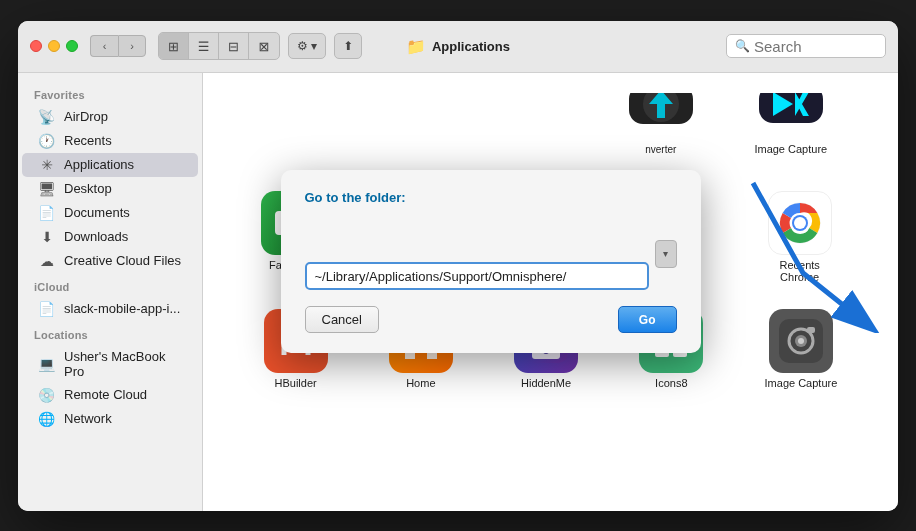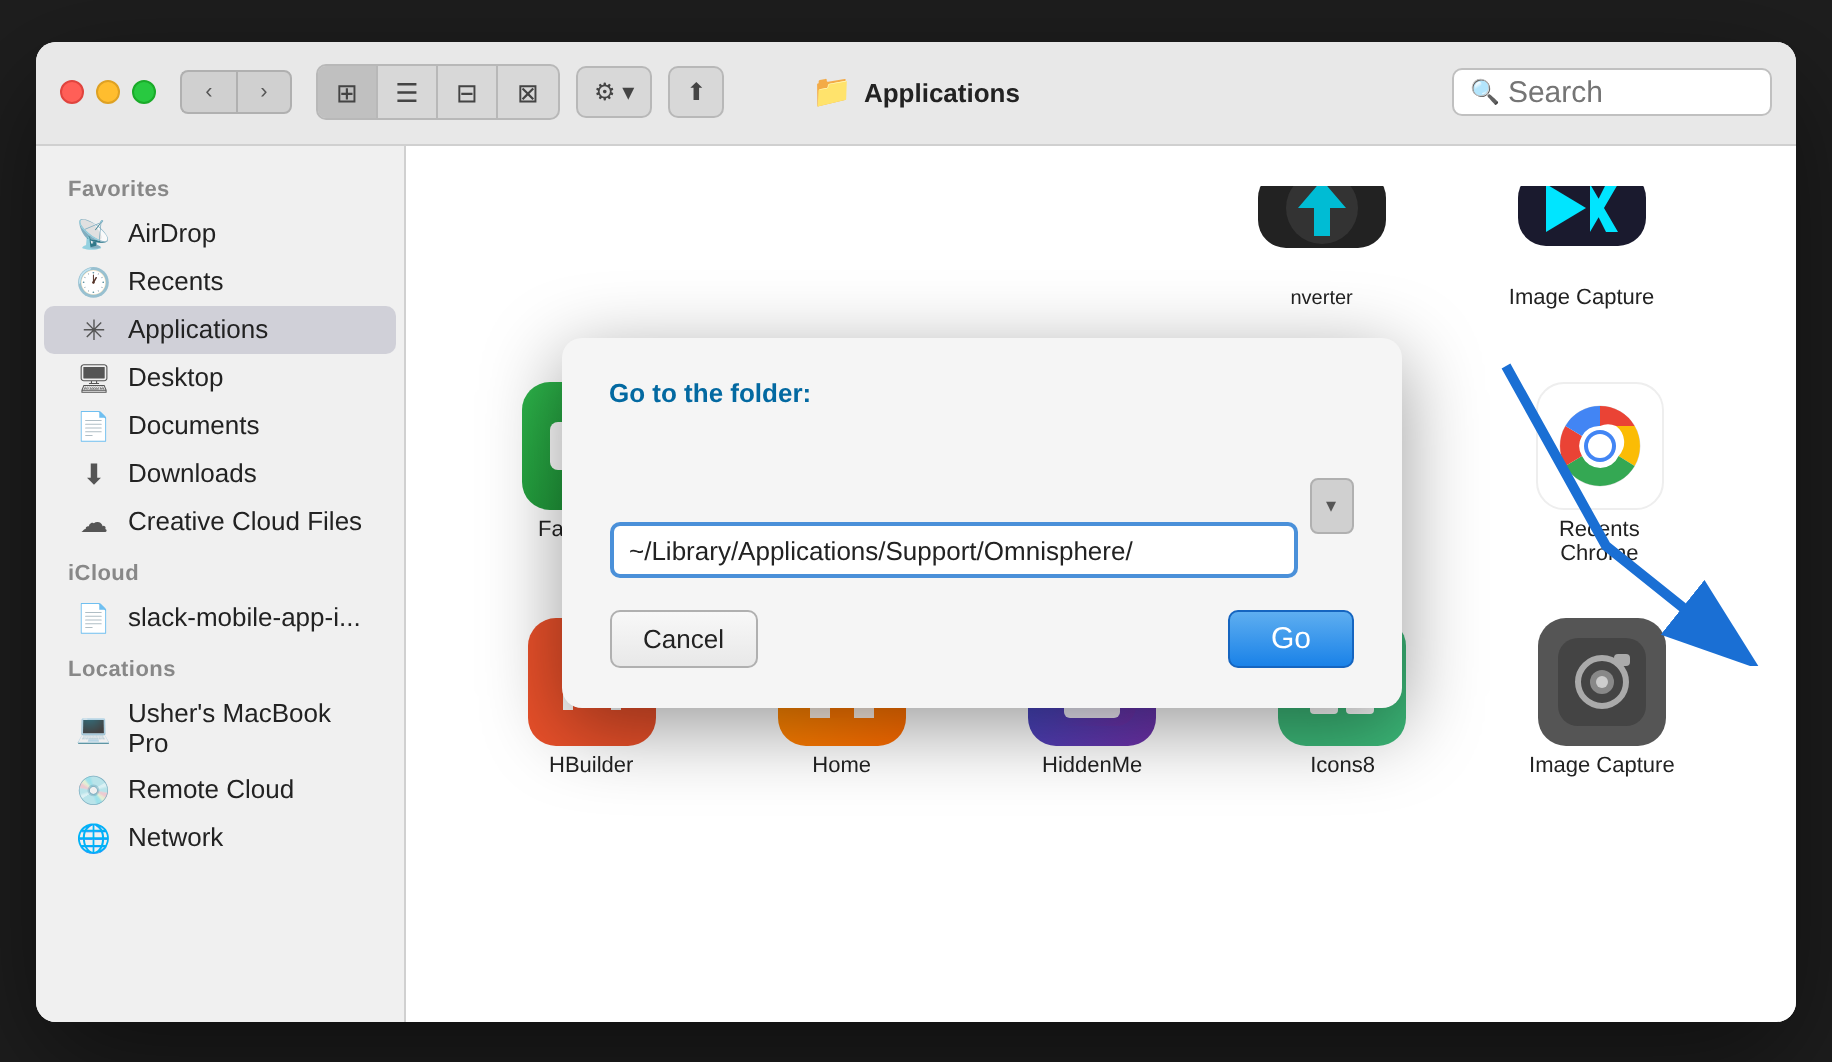--- a/index.html
+++ b/index.html
@@ -317,22 +317,22 @@
       font-size: 13px;
       cursor: pointer;
       color: #222;
     }
 
     .btn-go {
       padding: 5px 20px;
       background: linear-gradient(to bottom, #5eaef0, #1a82e8);
       border: 1px solid #1565c0;
       border-radius: 5px;
-      font-size: 15px;
-      font-weight: 400;
+      font-size: 12px;
+      font-weight: 700;
       cursor: pointer;
       color: white;
     }
 
     
     .arrow-annotation {
       position: absolute;
       pointer-events: none;
       z-index: 20;
     }

